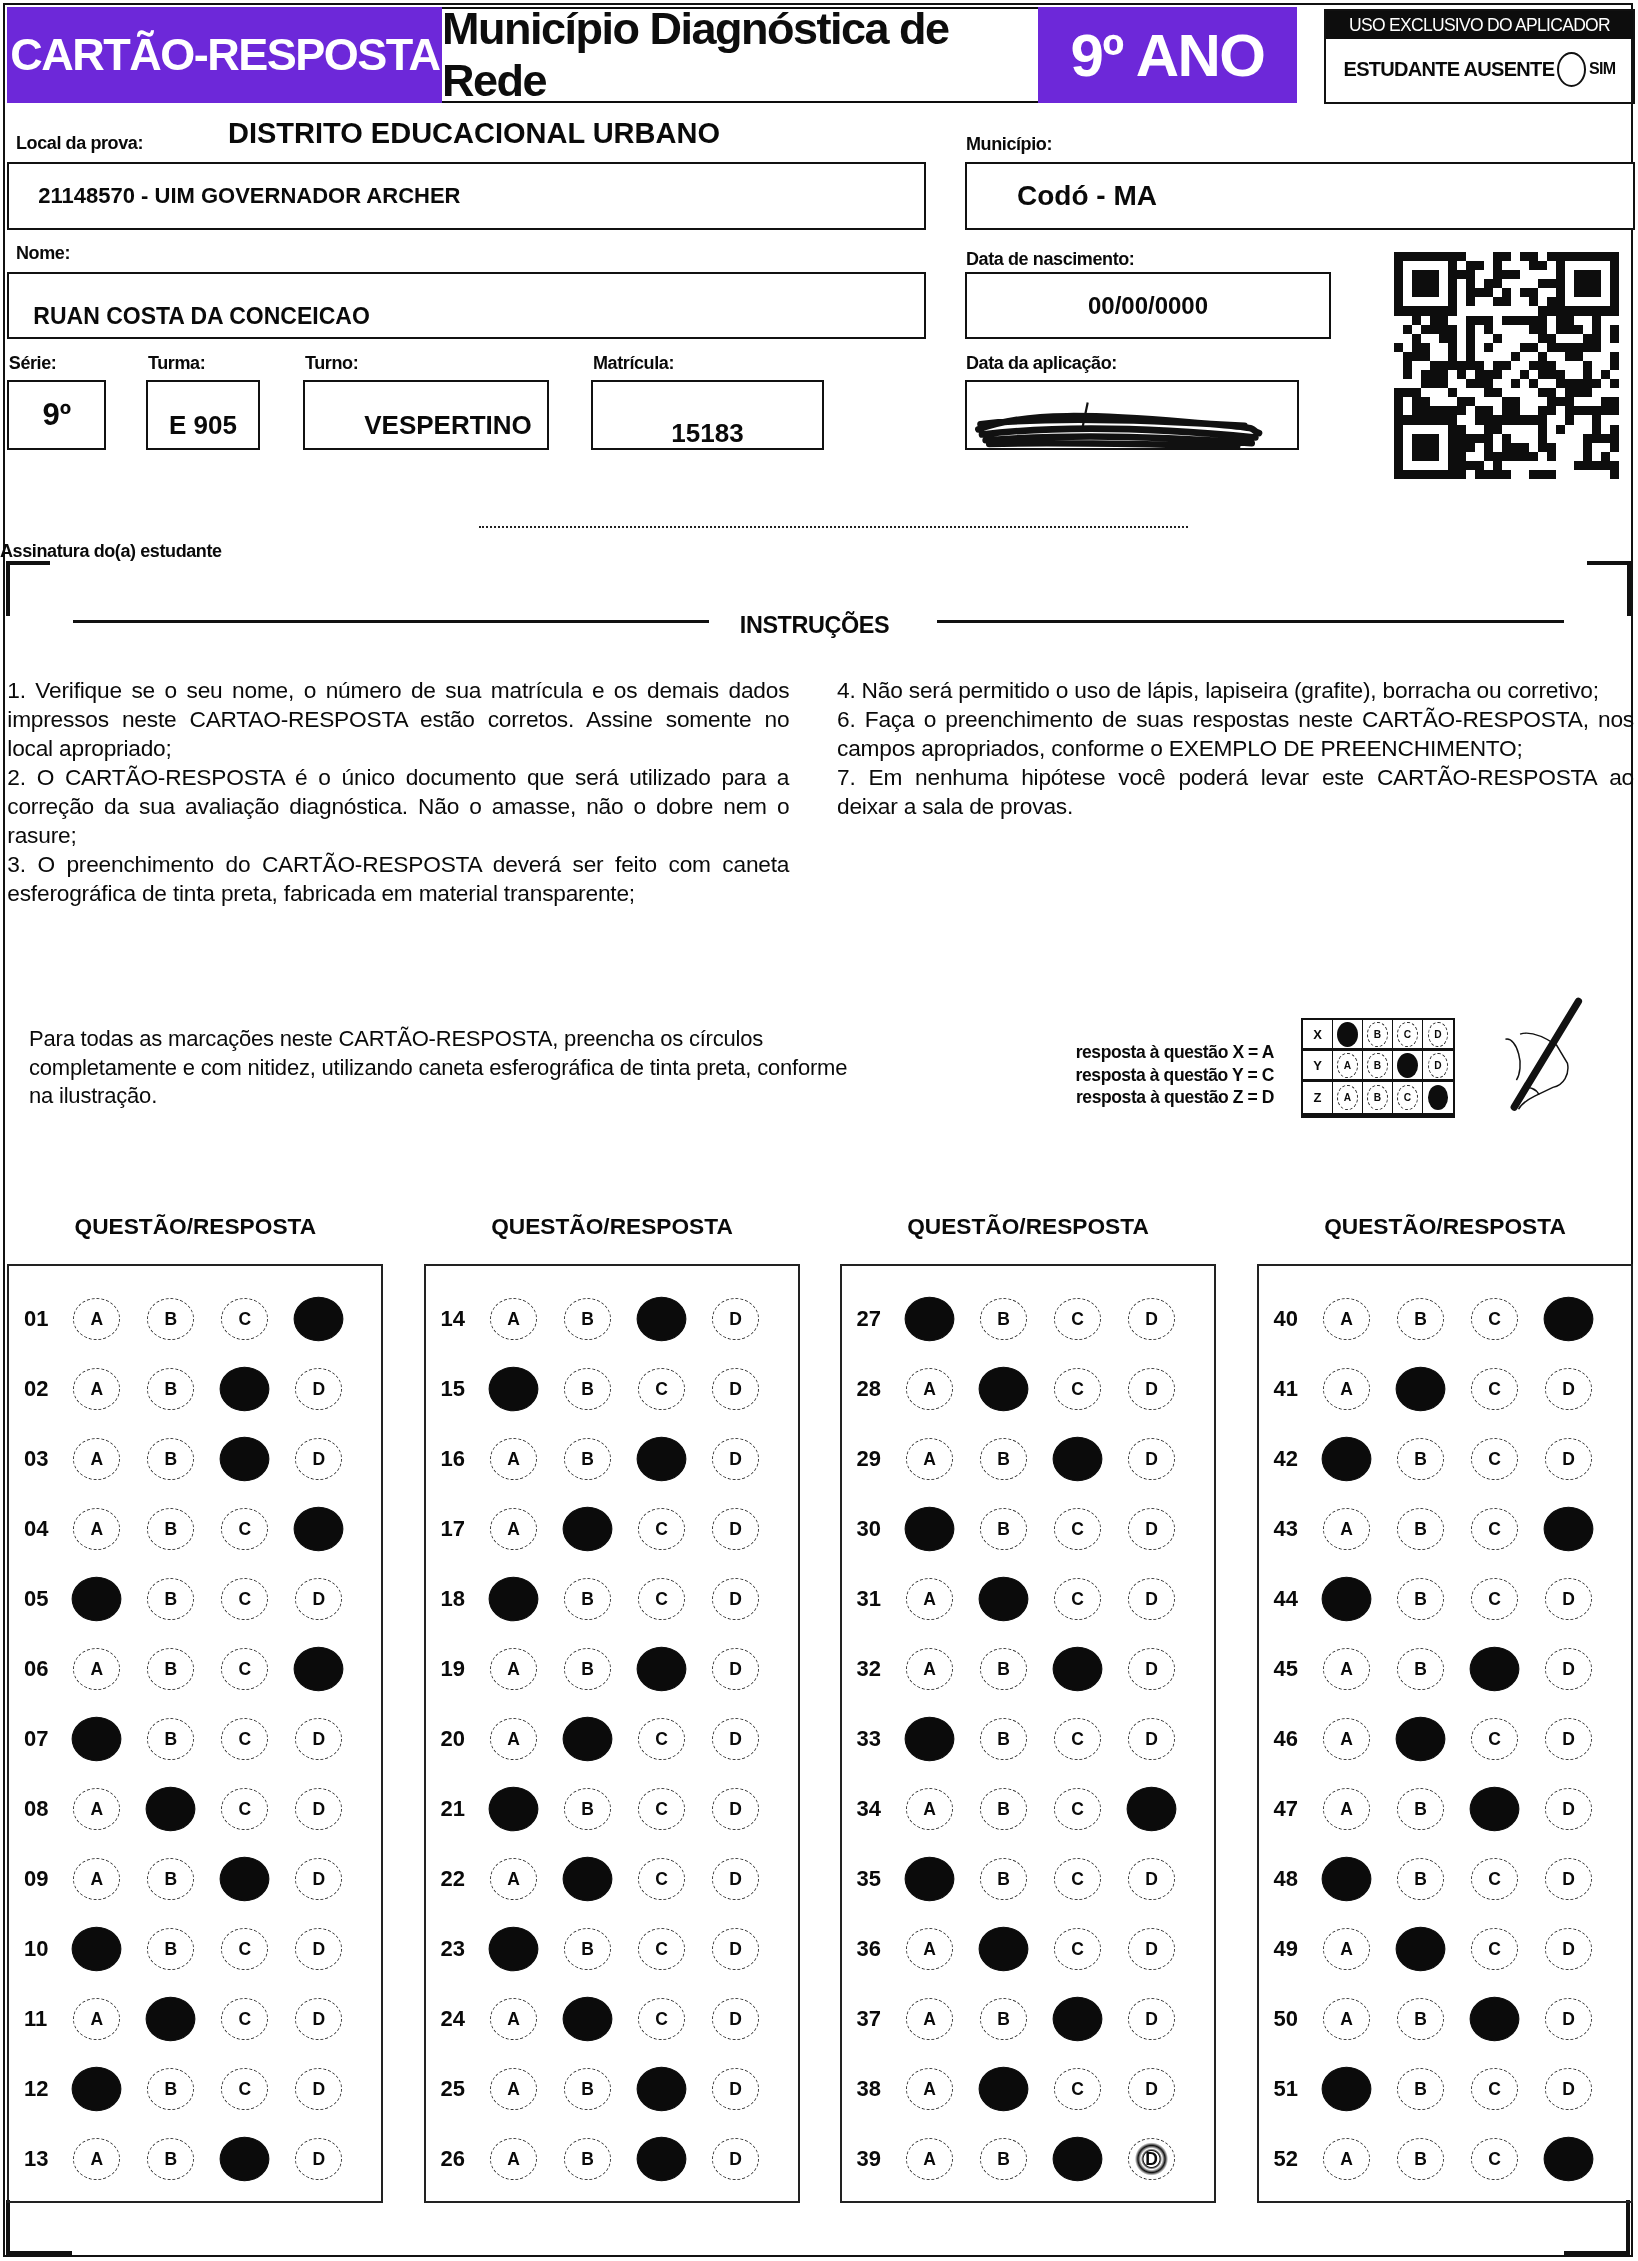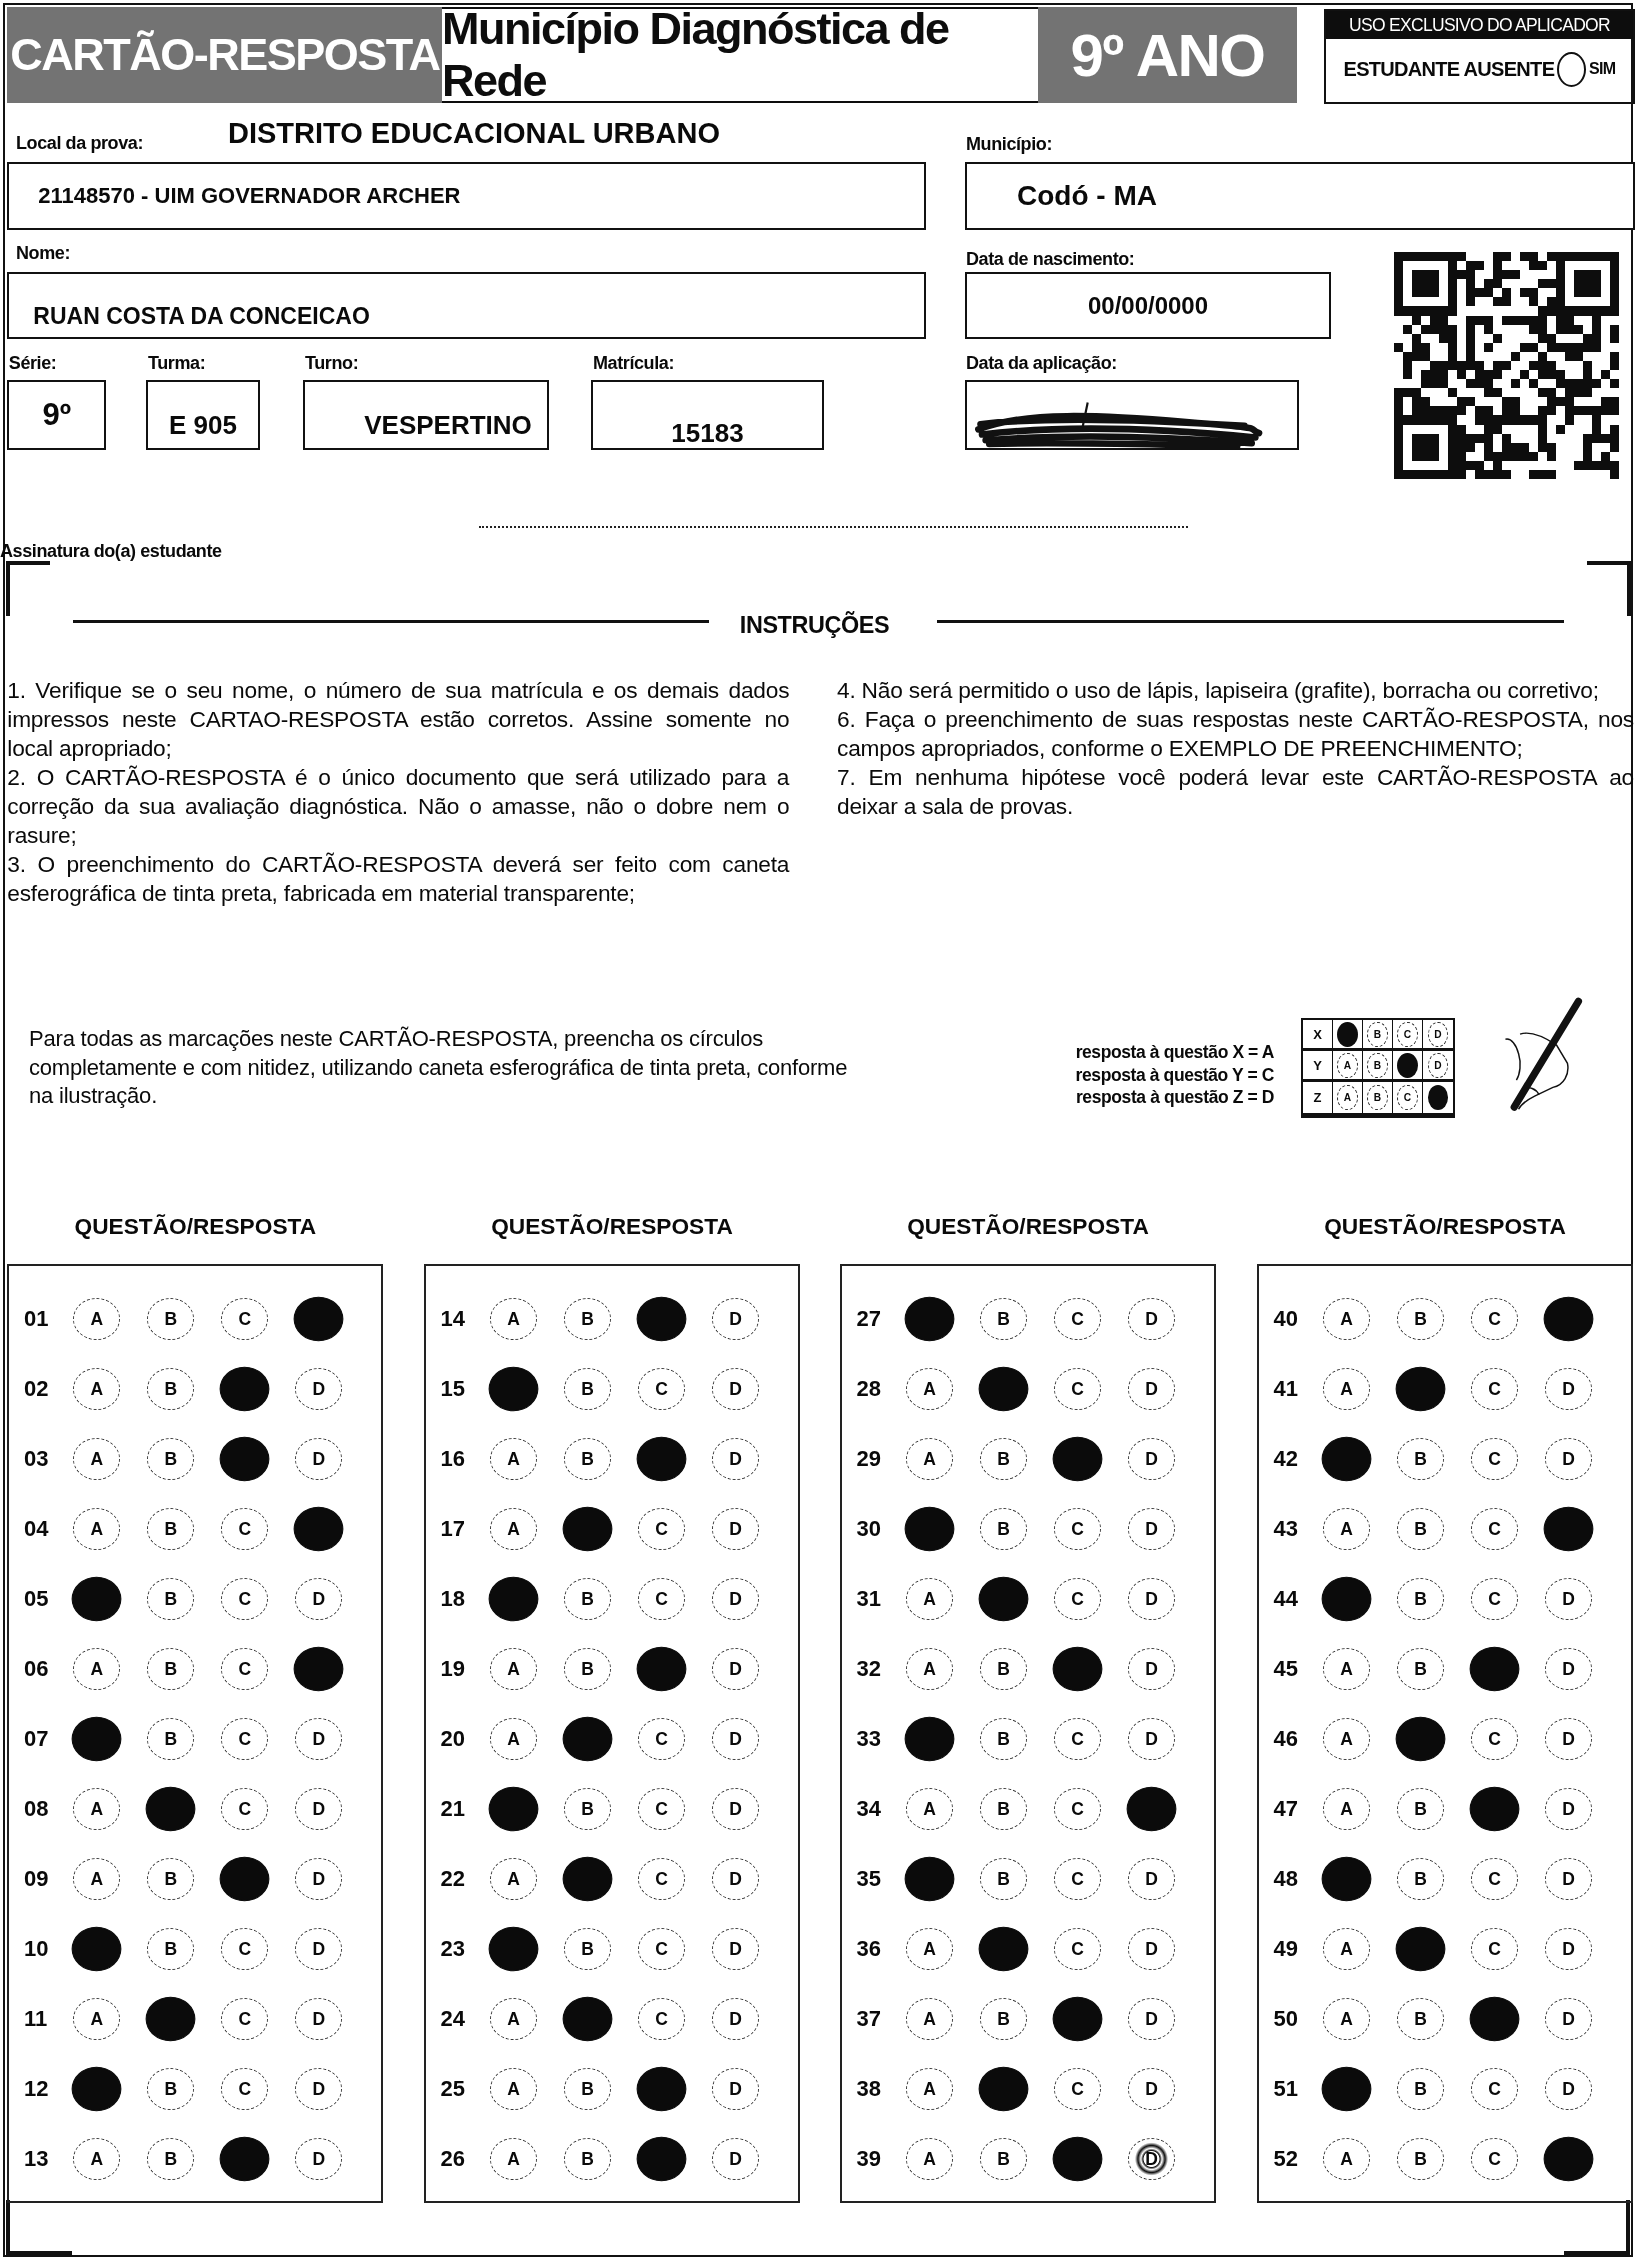--- a/index.html
+++ b/index.html
@@ -1,21 +1,21 @@
 <!DOCTYPE html>
 <html style="font-size:11.7px"><head>
 <meta charset="utf-8">
 <style>
   html, body { margin: 0; padding: 0; background: #ffffff; }
   body { width: 1639px; height: 2261px; position: relative; overflow: hidden; font-family: "Liberation Sans", sans-serif; color: #0a0a0a; }
   .abs { position: absolute; }
   .frame { position: absolute; left: 2.9px; top: 2.9px; width: 1630px; height: 2254px; border: 2.2px solid #111; box-sizing: border-box; }
 
   
-  .hdr-black { background: #737373; color: #fff; display: flex; align-items: center; justify-content: center; font-family: "Liberation Sans", sans-serif; font-weight: bold; letter-spacing: -1.5px; box-sizing: border-box; }
+  .hdr-black { background: #6d28d9; color: #fff; display: flex; align-items: center; justify-content: center; font-family: "Liberation Sans", sans-serif; font-weight: bold; letter-spacing: -1.5px; box-sizing: border-box; }
   .hdr-white { background: #fff; color: #0d0d0d; border-top: 2.9px solid #0d0d0d; border-bottom: 2.9px solid #0d0d0d; display: flex; align-items: center; justify-content: center; font-weight: bold; letter-spacing: -1.5px; box-sizing: border-box; }
   .app-box { border: 2.9px solid #111; box-sizing: border-box; }
   .app-strip { background: #0d0d0d; color: #fff; font-size: 17.5px; text-align: center; height: 28px; line-height: 28px; letter-spacing: -0.7px; }
   .app-row { display: flex; align-items: center; justify-content: center; height: 61px; font-size: 20px; font-weight: bold; letter-spacing: -0.7px; gap: 2.9px; }
   .app-circle { width: 29px; height: 35px; border: 2.2px solid #111; border-radius: 50%; box-sizing: border-box; display: inline-block; cursor: pointer; }
   .app-sim { font-size: 16px; }
 
   .lbl { font-size: 18px; font-weight: bold; letter-spacing: -0.4px; }
   .field { border: 2.9px solid #111; box-sizing: border-box; display: flex; align-items: center; font-weight: bold; background: #fff; }
   .field.center { justify-content: center; }

